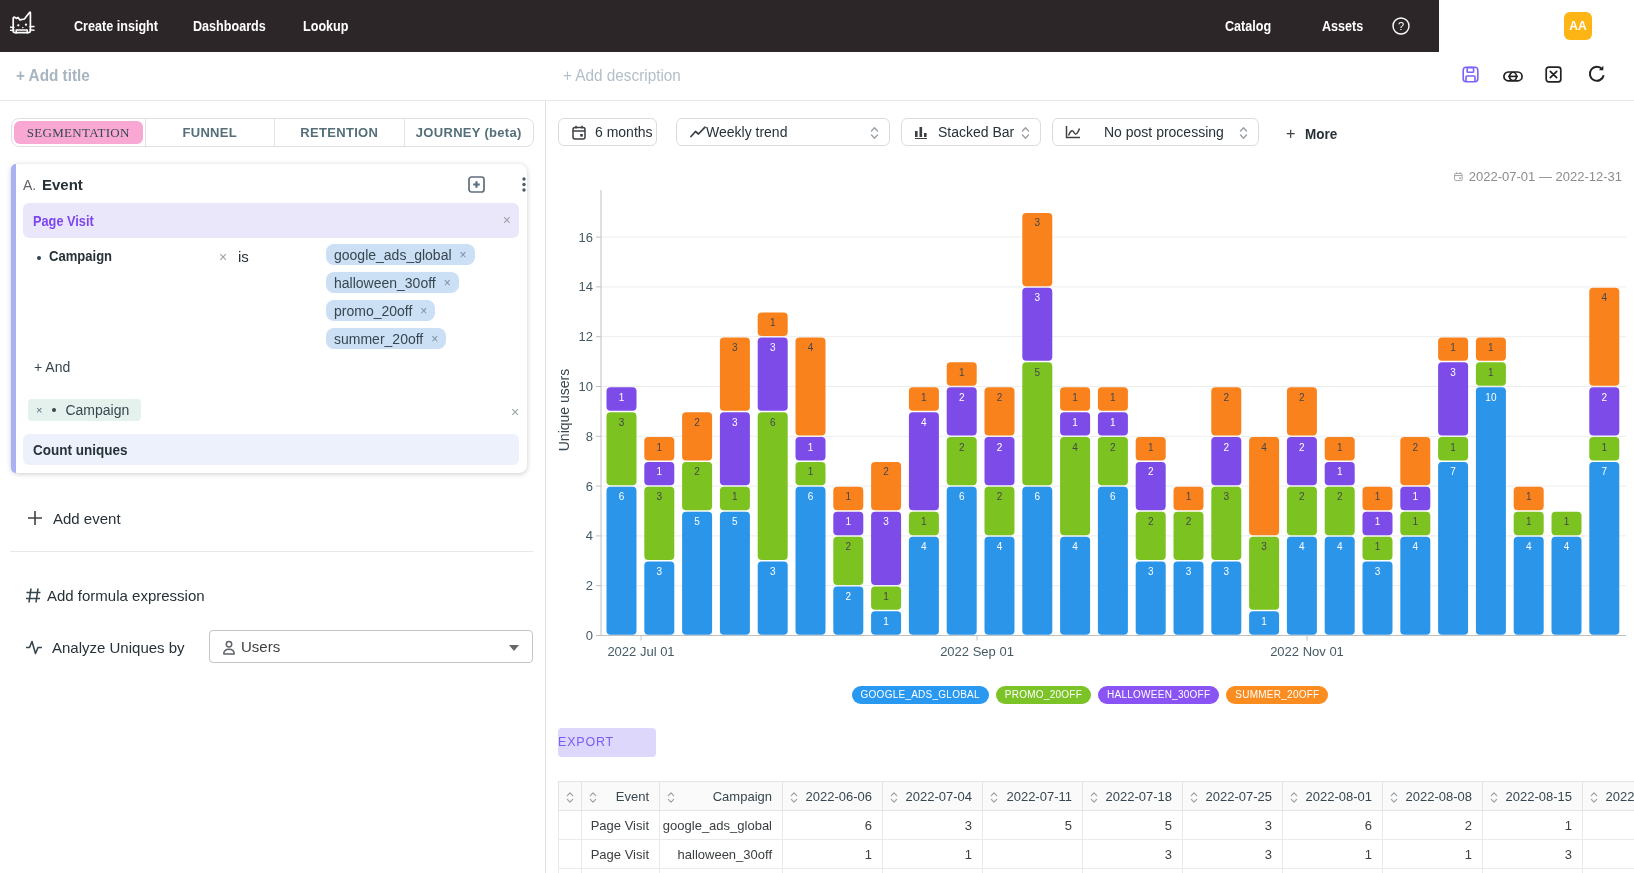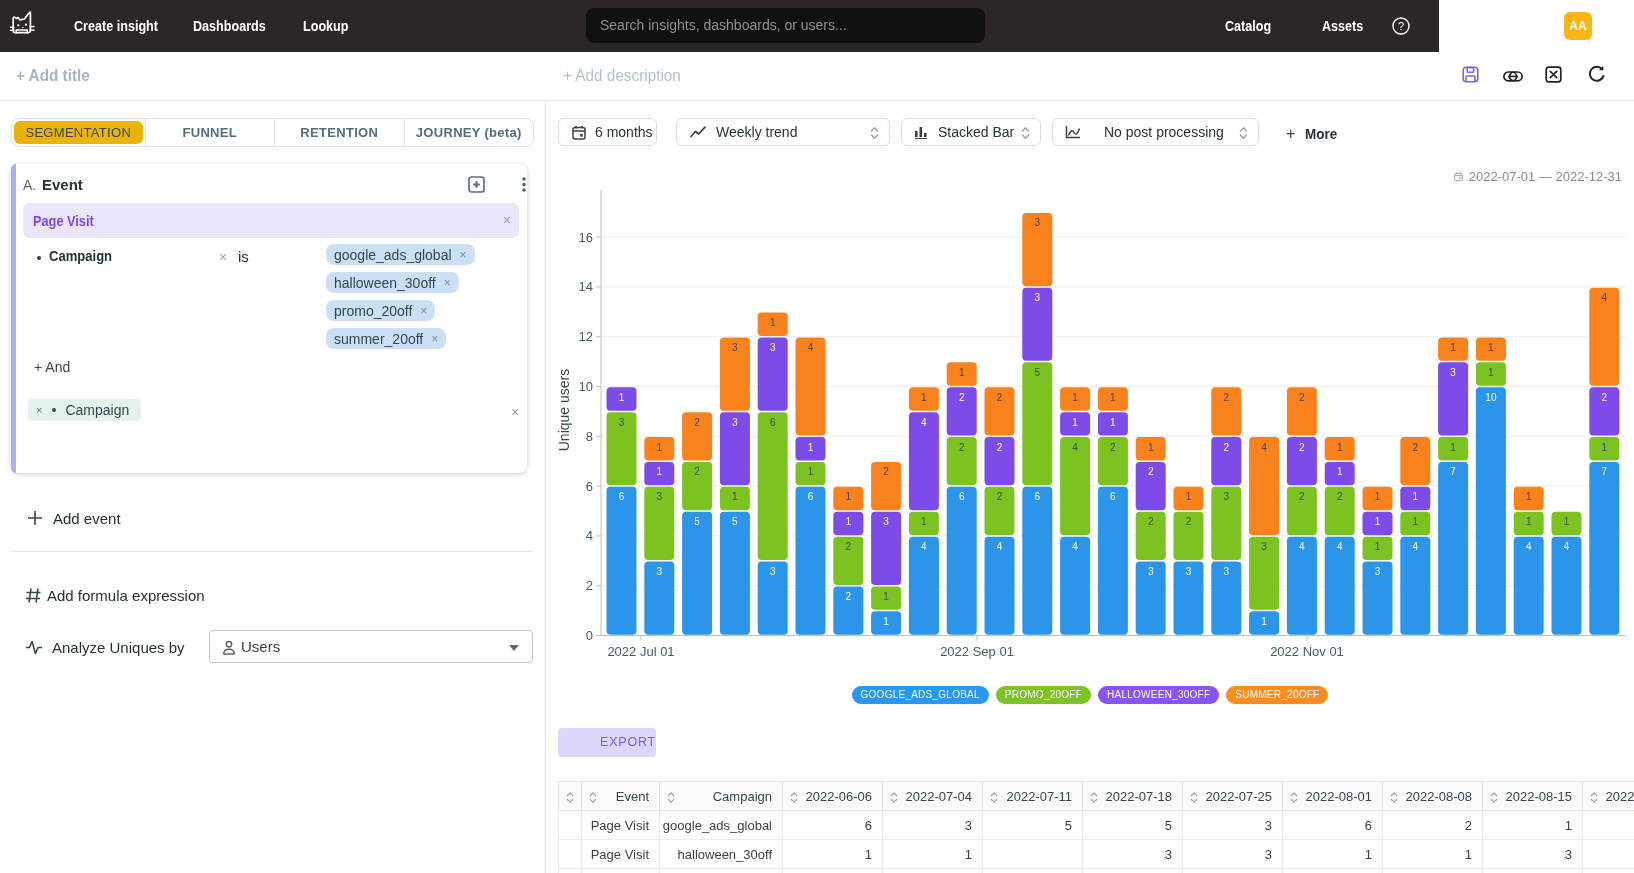--- a/index.html
+++ b/index.html
@@ -7,21 +7,21 @@
 #topbar{position:absolute;left:0;top:0;width:1439px;height:52px;background:#2d2628;color:#fff;}
 .nav{position:absolute;top:0;height:52px;line-height:52px;font-weight:bold;font-size:15px;color:#fff;transform:scaleX(.84);transform-origin:0 50%;}
 #search{position:absolute;left:586px;top:8px;width:399px;height:35px;background:#101010;border-radius:8px;color:#8f8f8f;font-size:14px;line-height:35px;padding-left:14px;}
 #aabadge{position:absolute;left:1564px;top:12px;width:28px;height:28px;background:#fcb514;border-radius:6px;color:#fff;font-weight:bold;font-size:12px;text-align:center;line-height:28px;}
 #hdr{position:absolute;left:0;top:52px;width:1634px;height:49px;background:#fff;border-bottom:1px solid #e7e7e7;}
 .ghost{color:#b3bfc9;font-size:17px;display:inline-block;transform:scaleX(.9);transform-origin:0 50%;}
 #vdiv{position:absolute;left:545px;top:101px;width:1px;height:772px;background:#e2e2e2;}
 #tabbar{position:absolute;left:11px;top:118px;width:523px;height:29px;border:1px solid #e0e0e0;border-radius:8px;display:flex;background:#fff;}
 .tab{flex:1;text-align:center;font-size:13px;letter-spacing:.3px;color:#546e7a;line-height:27px;white-space:nowrap;}
 .tab.sep{border-left:1px solid #e3e3e3;font-weight:bold;}
-.tab.act{background:#eab308;border-radius:6px;margin:2px;line-height:23px;color:#37474f;}
+.tab.act{background:#f9a8d4;border-radius:6px;margin:2px;line-height:23px;color:#37474f;font-family:Liberation Serif, serif;}
 #card{position:absolute;left:11px;top:164px;width:516px;height:309px;background:#fff;border-radius:8px;box-shadow:0 1px 5px rgba(60,64,67,.28);}
 #accent{position:absolute;left:0;top:0;width:5px;height:309px;background:#a9b1f2;border-radius:8px 0 0 8px;}
 .crow{position:absolute;left:12px;width:496px;border-radius:6px;}
 #pv{top:39px;height:35px;background:#ebe7fb;}
 #pv span.t{position:absolute;left:10px;top:0;line-height:35px;font-size:15px;font-weight:bold;color:#7c46f0;transform:scaleX(.85);transform-origin:0 50%;}
 #cu{top:270px;height:31px;background:#edf1fb;}
 #cu span.t{position:absolute;left:10px;top:0;line-height:31px;font-size:15px;font-weight:bold;color:#263238;transform:scaleX(.9);transform-origin:0 50%;}
 .x{color:#9aa0a6;font-size:14px;}
 .tagcol{position:absolute;left:315px;top:80px;width:190px;}
 .tag{display:inline-flex;align-items:center;background:#cbdff5;border-radius:8px;height:21px;padding:0 8px;font-size:14px;color:#37474f;margin-bottom:7px;}
@@ -37,21 +37,20 @@
   <path d="M3.2 20.5 Q2.9 22.7 5.3 22.7 L18 22.7 Q20.6 22.7 20.4 20.5 L20.4 2.6 Q20.3 1.5 19.5 2.5 L14.4 9 9.9 9.9 8 7.5 6.4 8.4 4.6 7.2 Q3.2 6.8 3.2 8.5 Z"></path>
   <path d="M6.2 19.9 L6.2 23 M17.3 19.9 L17.3 23 M6.2 19.9 L17.3 19.9" stroke-width="1.5"></path>
   <circle cx="8.3" cy="15.3" r="1.15" fill="#fff" stroke="none"></circle>
       <circle cx="16" cy="14.7" r="1.15" fill="#fff" stroke="none"></circle>
   <path d="M11.9 17.1 L13.8 17.1 L12.85 18.4 Z" fill="#fff" stroke="none"></path>
   <path d="M0.3 17.2 L3.9 17.5 M0.3 20.4 L3.9 20 M20 16.8 L24 16.5 M20 19.9 L24 20.3" stroke-width="1.4"></path>
  </svg>
  <span class="nav" style="left:74px">Create insight</span>
  <span class="nav" style="left:193px">Dashboards</span>
  <span class="nav" style="left:303px">Lookup</span>
- <div id="search">Search insights, dashboards, or users...</div>
  <span class="nav" style="left:1225px">Catalog</span>
  <span class="nav" style="left:1322px">Assets</span>
  <svg class="abs" style="left:1392px;top:17px" width="18" height="18" viewBox="0 0 18 18" fill="none">
   <circle cx="9" cy="9" r="8" stroke="#fff" stroke-width="1.4"></circle>
   <text x="9" y="13.2" font-size="11" fill="#fff" text-anchor="middle" font-family="Liberation Sans">?</text>
  </svg>
  <span class="nav" style="left:1447px;font-size:16px">test - workspace</span>
  <div id="aabadge">AA</div>
 </div>
 <div id="hdr">
@@ -107,20 +106,23 @@
  <span class="abs" style="left:227px;top:84px;font-size:15px;color:#263238">is</span>
  <div class="tagcol">
   <div class="tag">google_ads_global<span class="tx">×</span></div>
   <div class="tag">halloween_30off<span class="tx">×</span></div>
   <div class="tag">promo_20off<span class="tx">×</span></div>
   <div class="tag">summer_20off<span class="tx">×</span></div>
  </div>
  <span class="abs" style="left:23px;top:195px;font-size:14px;color:#37474f">+ And</span>
  <div class="chip"><span style="color:#546e7a;font-size:11px;margin-right:10px">×</span><span style="width:4px;height:4px;background:#37474f;border-radius:50%;margin-right:9px"></span>Campaign</div>
  <span class="x abs" style="left:500px;top:240px">×</span>
+ <div class="crow" id="cu">
+      <span class="t">Count uniques</span>
+    </div>
 </div>
 <svg class="abs" style="left:27px;top:510px" width="16" height="16" viewBox="0 0 16 16" stroke="#424242" stroke-width="1.6" fill="none">
     <path d="M8 1 L8 15 M1 8 L15 8"></path>
   </svg>
 <span class="srow" style="left:53px;top:510px">Add event</span>
 <div class="abs" style="left:10px;top:551px;width:523px;height:1px;background:#e8e8e8"></div>
 <svg class="abs" style="left:25px;top:587px" width="17" height="17" viewBox="0 0 17 17" stroke="#37474f" stroke-width="1.6" fill="none">
     <path d="M6 1.5 L4 15.5 M13 1.5 L11 15.5 M1.5 5.5 L15.5 5.5 M1 11.5 L15 11.5"></path>
   </svg>
 <span class="srow" style="left:47px;top:587px">Add formula expression</span>
@@ -149,21 +151,21 @@
       <rect x="1" y="2.5" width="12" height="11.5" rx="2"></rect>
       <path d="M1 6 L13 6 M4 0.8 L4 3.5 M10 0.8 L10 3.5"></path>
       <rect x="8.2" y="9" width="2.6" height="2.6" fill="#3c4043" stroke="none"></rect>
     </svg>
     <span style="margin-left:9px">6 months</span>
   </div>
 <div class="btn" style="left:676px;width:214px;padding-left:13px">
  <svg width="16" height="12" viewBox="0 0 16 12" fill="none" stroke="#3c4043" stroke-width="1.7" stroke-linecap="round" stroke-linejoin="round">
       <path d="M1 10.5 L5.5 5.5 L8.5 8 L15 1.2"></path>
     </svg>
- <span style="margin-left:10px">Weekly trend</span>
+ <span style="margin-left:0">Weekly trend</span>
     <span class="chev"><svg width="9" height="14" viewBox="0 0 9 14" fill="none" stroke="#9aa0a6" stroke-width="1.4" stroke-linecap="round" stroke-linejoin="round">
         <path d="M1.5 5 L4.5 1.8 L7.5 5 M1.5 9 L4.5 12.2 L7.5 9"></path>
       </svg></span>
   </div>
 <div class="btn" style="left:901px;width:140px;padding-left:12px">
  <svg width="15" height="14" viewBox="0 0 15 14" fill="#3c4043">
       <rect x="1" y="6" width="2.6" height="6"></rect>
       <rect x="5.5" y="2" width="2.6" height="10"></rect>
       <rect x="10" y="8" width="2.6" height="4"></rect>
       <rect x="1" y="13" width="12" height="1.2"></rect>
@@ -192,21 +194,21 @@
       <rect x="8.2" y="9" width="2.6" height="2.6" fill="#9aa0a6" stroke="none"></rect>
     </svg>
     <span style="margin-left:6px;font-size:13px;color:#8c8c8c;white-space:nowrap">2022-07-01 — 2022-12-31</span>
   </div>
 <div class="abs" style="left:550px;top:686px;width:1080px;display:flex;justify-content:center;gap:7px">
  <span class="pill" style="background:#2898f0">GOOGLE_ADS_GLOBAL</span>
  <span class="pill" style="background:#7cc327">PROMO_20OFF</span>
  <span class="pill" style="background:#8a53f4">HALLOWEEN_30OFF</span>
  <span class="pill" style="background:#fb8d20">SUMMER_20OFF</span>
 </div>
-<div class="abs" style="left:558px;top:728px;width:98px;height:29px;background:#ddd7fc;border-radius:4px;color:#7a5cf5;font-size:12.5px;letter-spacing:.8px;text-align:right;line-height:29px">EXPORT</div>
+<div class="abs" style="left:558px;top:728px;width:98px;height:29px;background:#ddd7fc;border-radius:4px;color:#7a5cf5;font-size:12.5px;letter-spacing:.8px;text-align:left;line-height:29px">EXPORT</div>
 <div class="abs" style="left:558px;top:781px;width:1076px;height:92px;overflow:hidden">
     <table style="border-collapse:collapse;table-layout:fixed;width:1124px;font-size:13px">
       <colgroup>
         <col style="width:23px">
         <col style="width:78px">
         <col style="width:123px">
         <col style="width:100px">
         <col style="width:100px">
         <col style="width:100px">
         <col style="width:100px">

